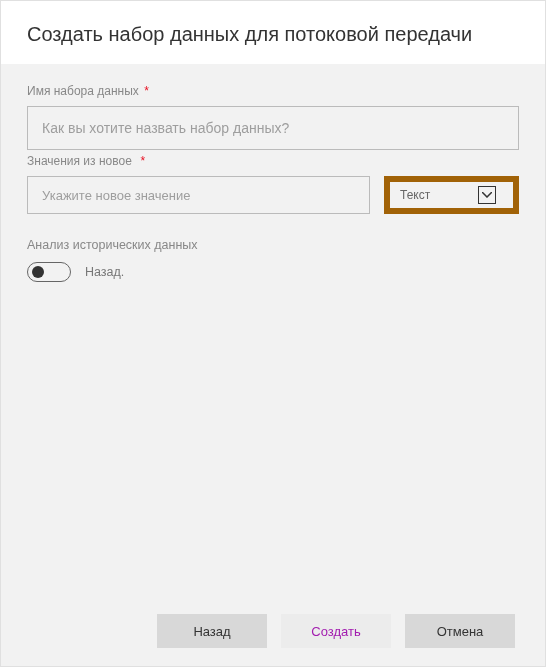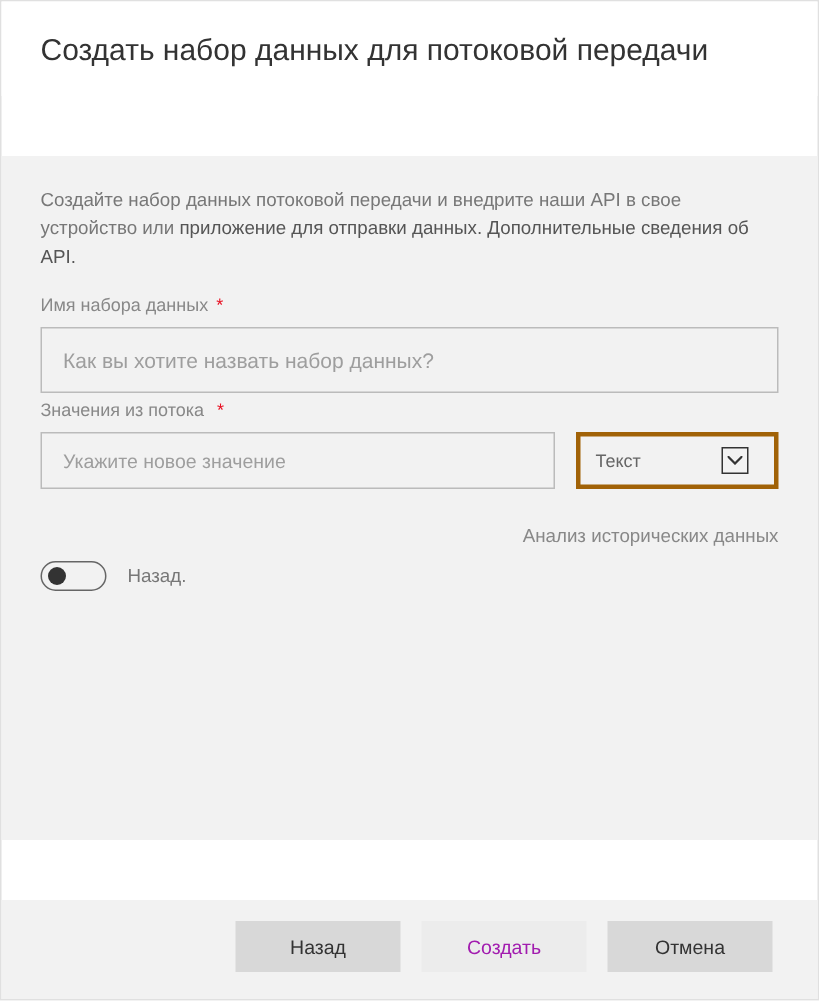--- a/index.html
+++ b/index.html
@@ -13,21 +13,20 @@
       width: 546px;
       height: 667px;
       overflow: hidden;
     }
     .dialog {
       width: 546px;
       height: 667px;
       display: flex;
       flex-direction: column;
       border: 1px solid #e0e0e0;
-      gap: 40px;
     }
     .header {
       padding: 22px 26px 18px 26px;
       background: #fff;
     }
     .header h1 {
       font-size: 20px;
       font-weight: 400;
       color: #333;
     }
@@ -79,21 +78,21 @@
       gap: 14px;
     }
     .row .text-input.value-input {
       flex: 1;
       height: 38px;
       font-size: 13px;
     }
     .select-wrap {
       width: 135px;
       height: 38px;
-      border: 3px solid #a16207;
+      border: 6px solid #a16207;
       background: #f2f2f2;
       display: flex;
       align-items: center;
       justify-content: space-between;
       padding: 0 17px 0 10px;
       cursor: pointer;
     }
     .select-wrap .select-text {
       font-size: 12px;
       color: #666;
@@ -105,21 +104,20 @@
       display: flex;
       align-items: center;
       justify-content: center;
     }
     .select-caret svg {
       width: 10px;
       height: 6px;
     }
     .toggle-section {
       margin-top: 20px;
-      text-align: right;
     }
     .toggle-label {
       font-size: 12.5px;
       color: #888;
       margin-bottom: 10px;
       display: block;
     }
     .toggle-row {
       display: flex;
       align-items: center;
@@ -176,35 +174,32 @@
 <body>
 
 <div class="dialog">
 
   <div class="header">
     <h1>Создать набор данных для потоковой передачи</h1>
   </div>
 
   <div class="content">
 
-    <p class="intro">
-      <span>Создайте набор данных потоковой передачи и внедрите наши API в свое устройство или </span><span class="link-like">приложение для отправки данных. Дополнительные сведения об API.</span>
-    </p>
 
     <div class="field-group">
       <label class="field-label">
         <span>Имя набора данных</span>
         <span class="required">*</span>
       </label>
       <input type="text" class="text-input" placeholder="Как вы хотите назвать набор данных?" style="">
     </div>
 
     <div class="field-group">
       <label class="field-label">
-        <span>Значения из потока</span>
+        <span>Значения из новое</span>
         <span class="required">&nbsp;*</span>
       </label>
       <div class="row">
         <input type="text" class="text-input value-input" placeholder="Укажите новое значение" style="">
         <div class="select-wrap">
           <span class="select-text">Текст</span>
           <span class="select-caret">
             <svg viewBox="0 0 10 6">
                 <path d="M0 0 L5 5 L10 0" fill="none" stroke="#333" stroke-width="1.5"></path>
               </svg>

